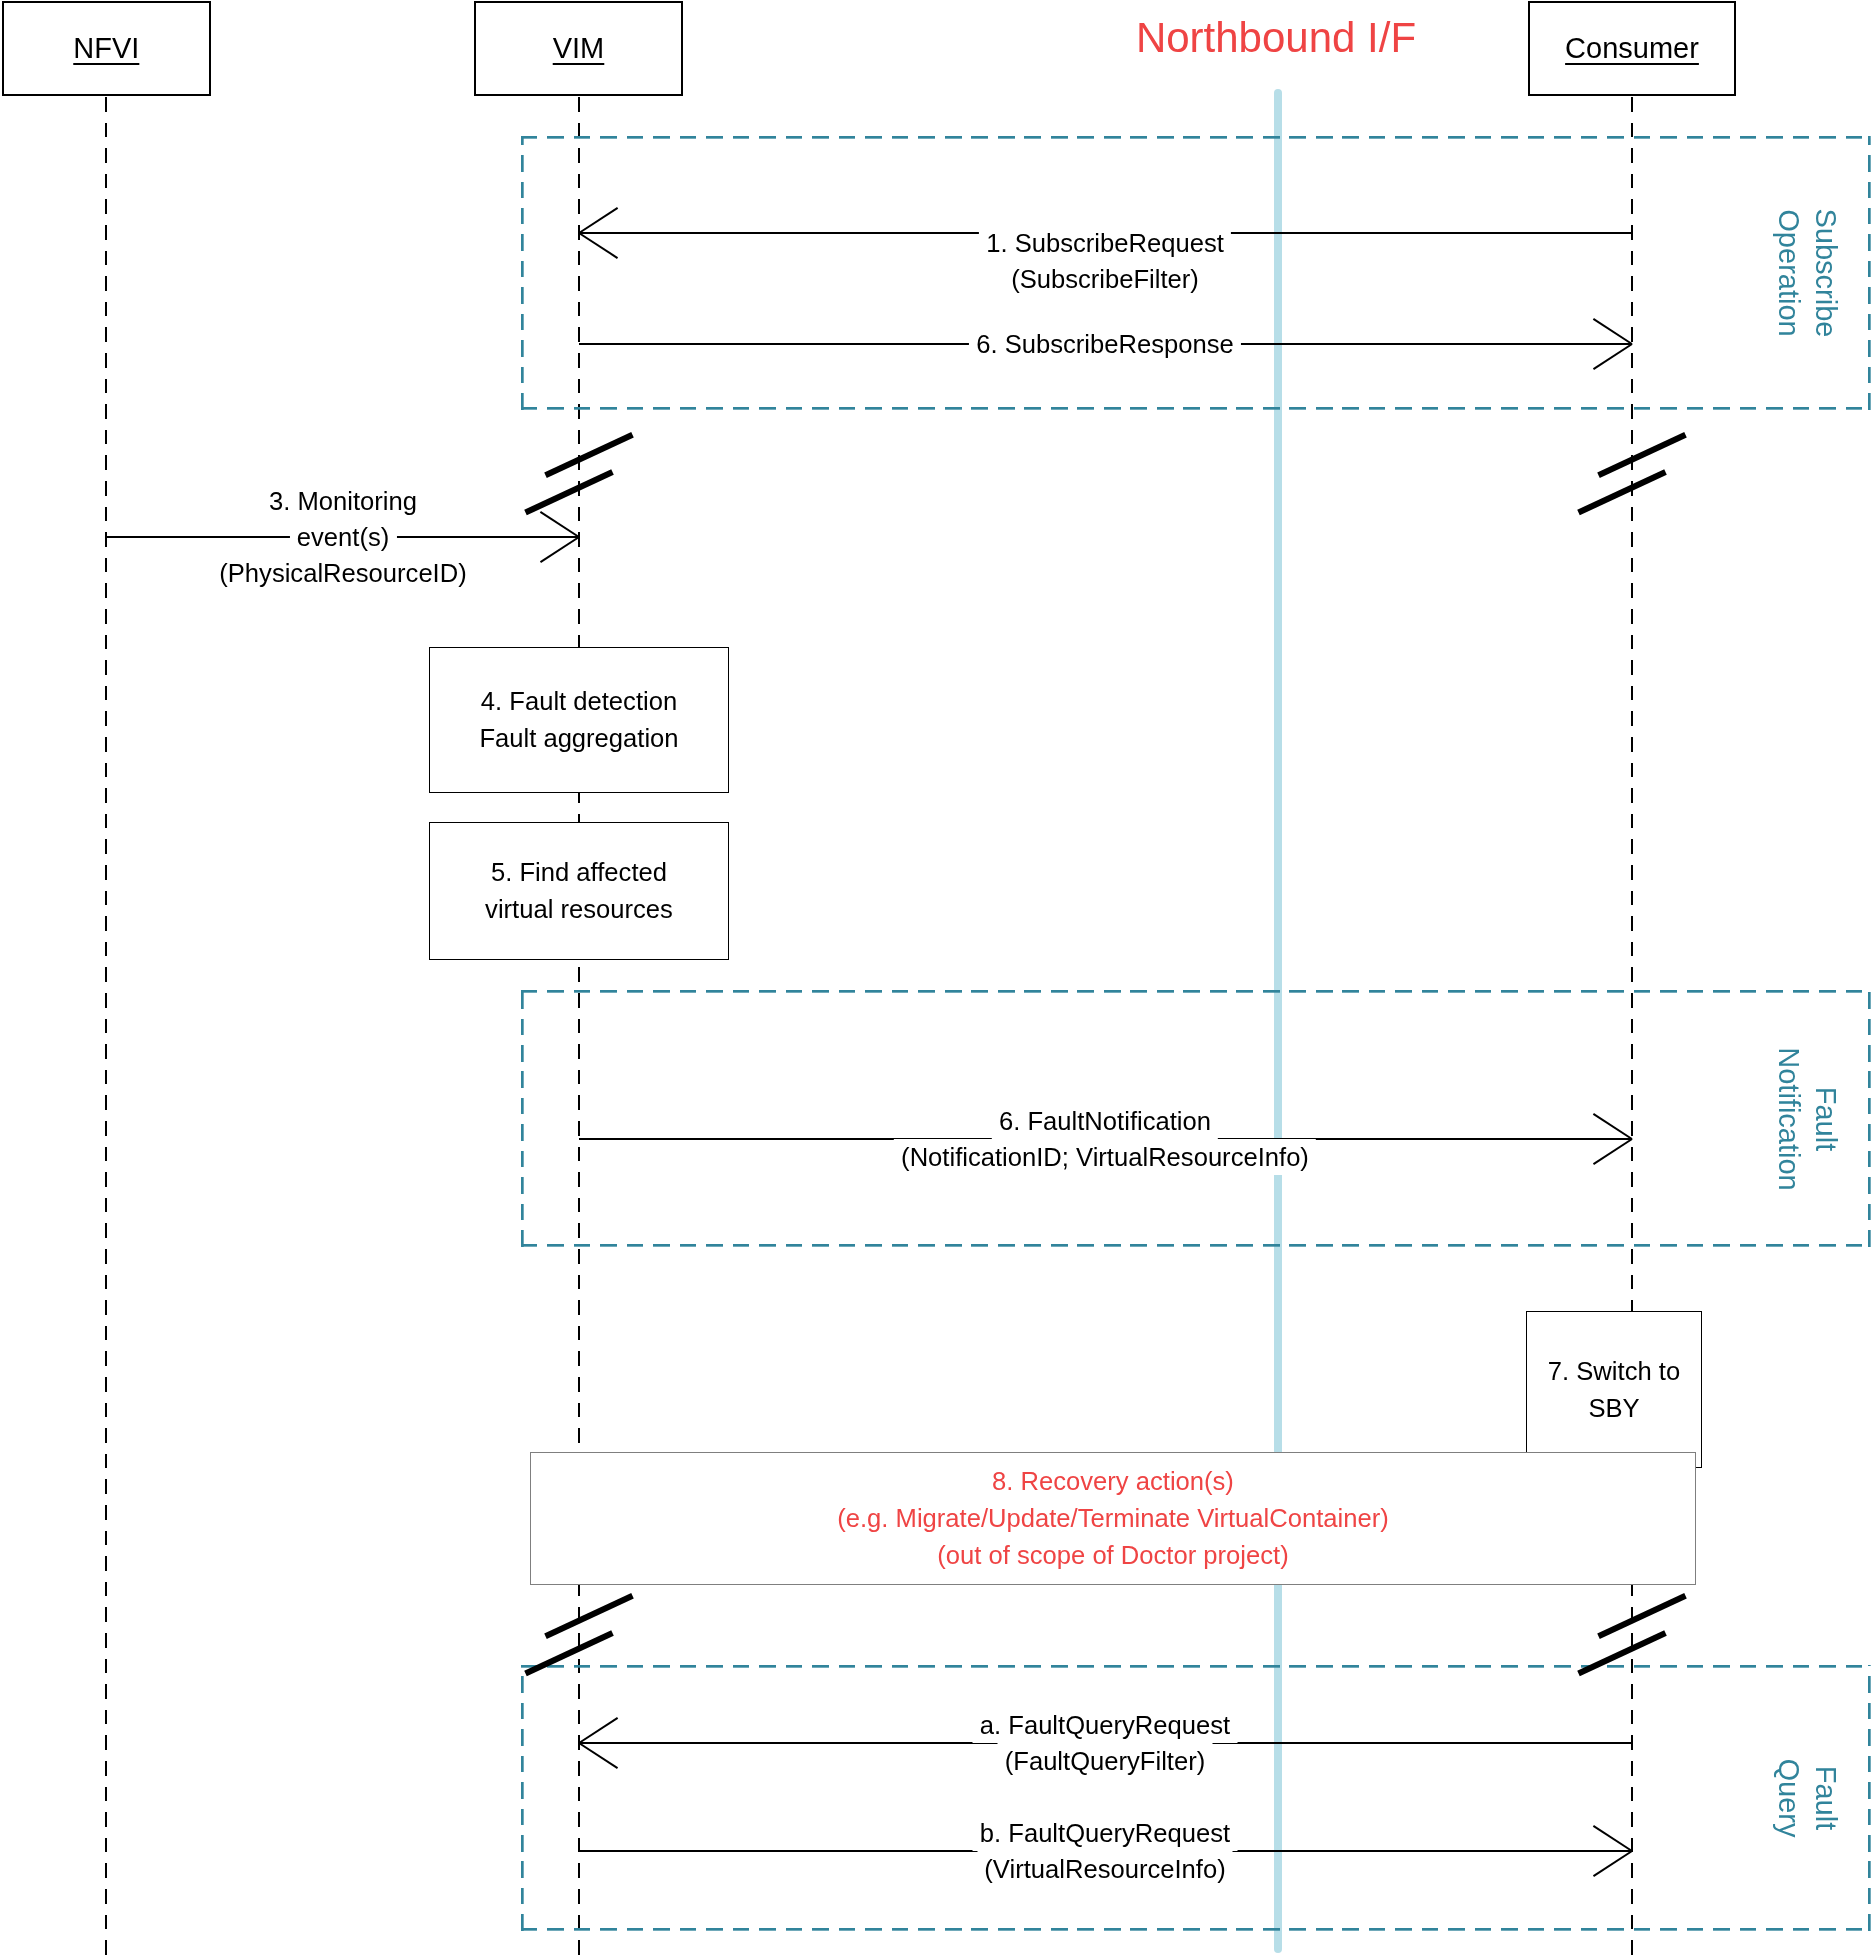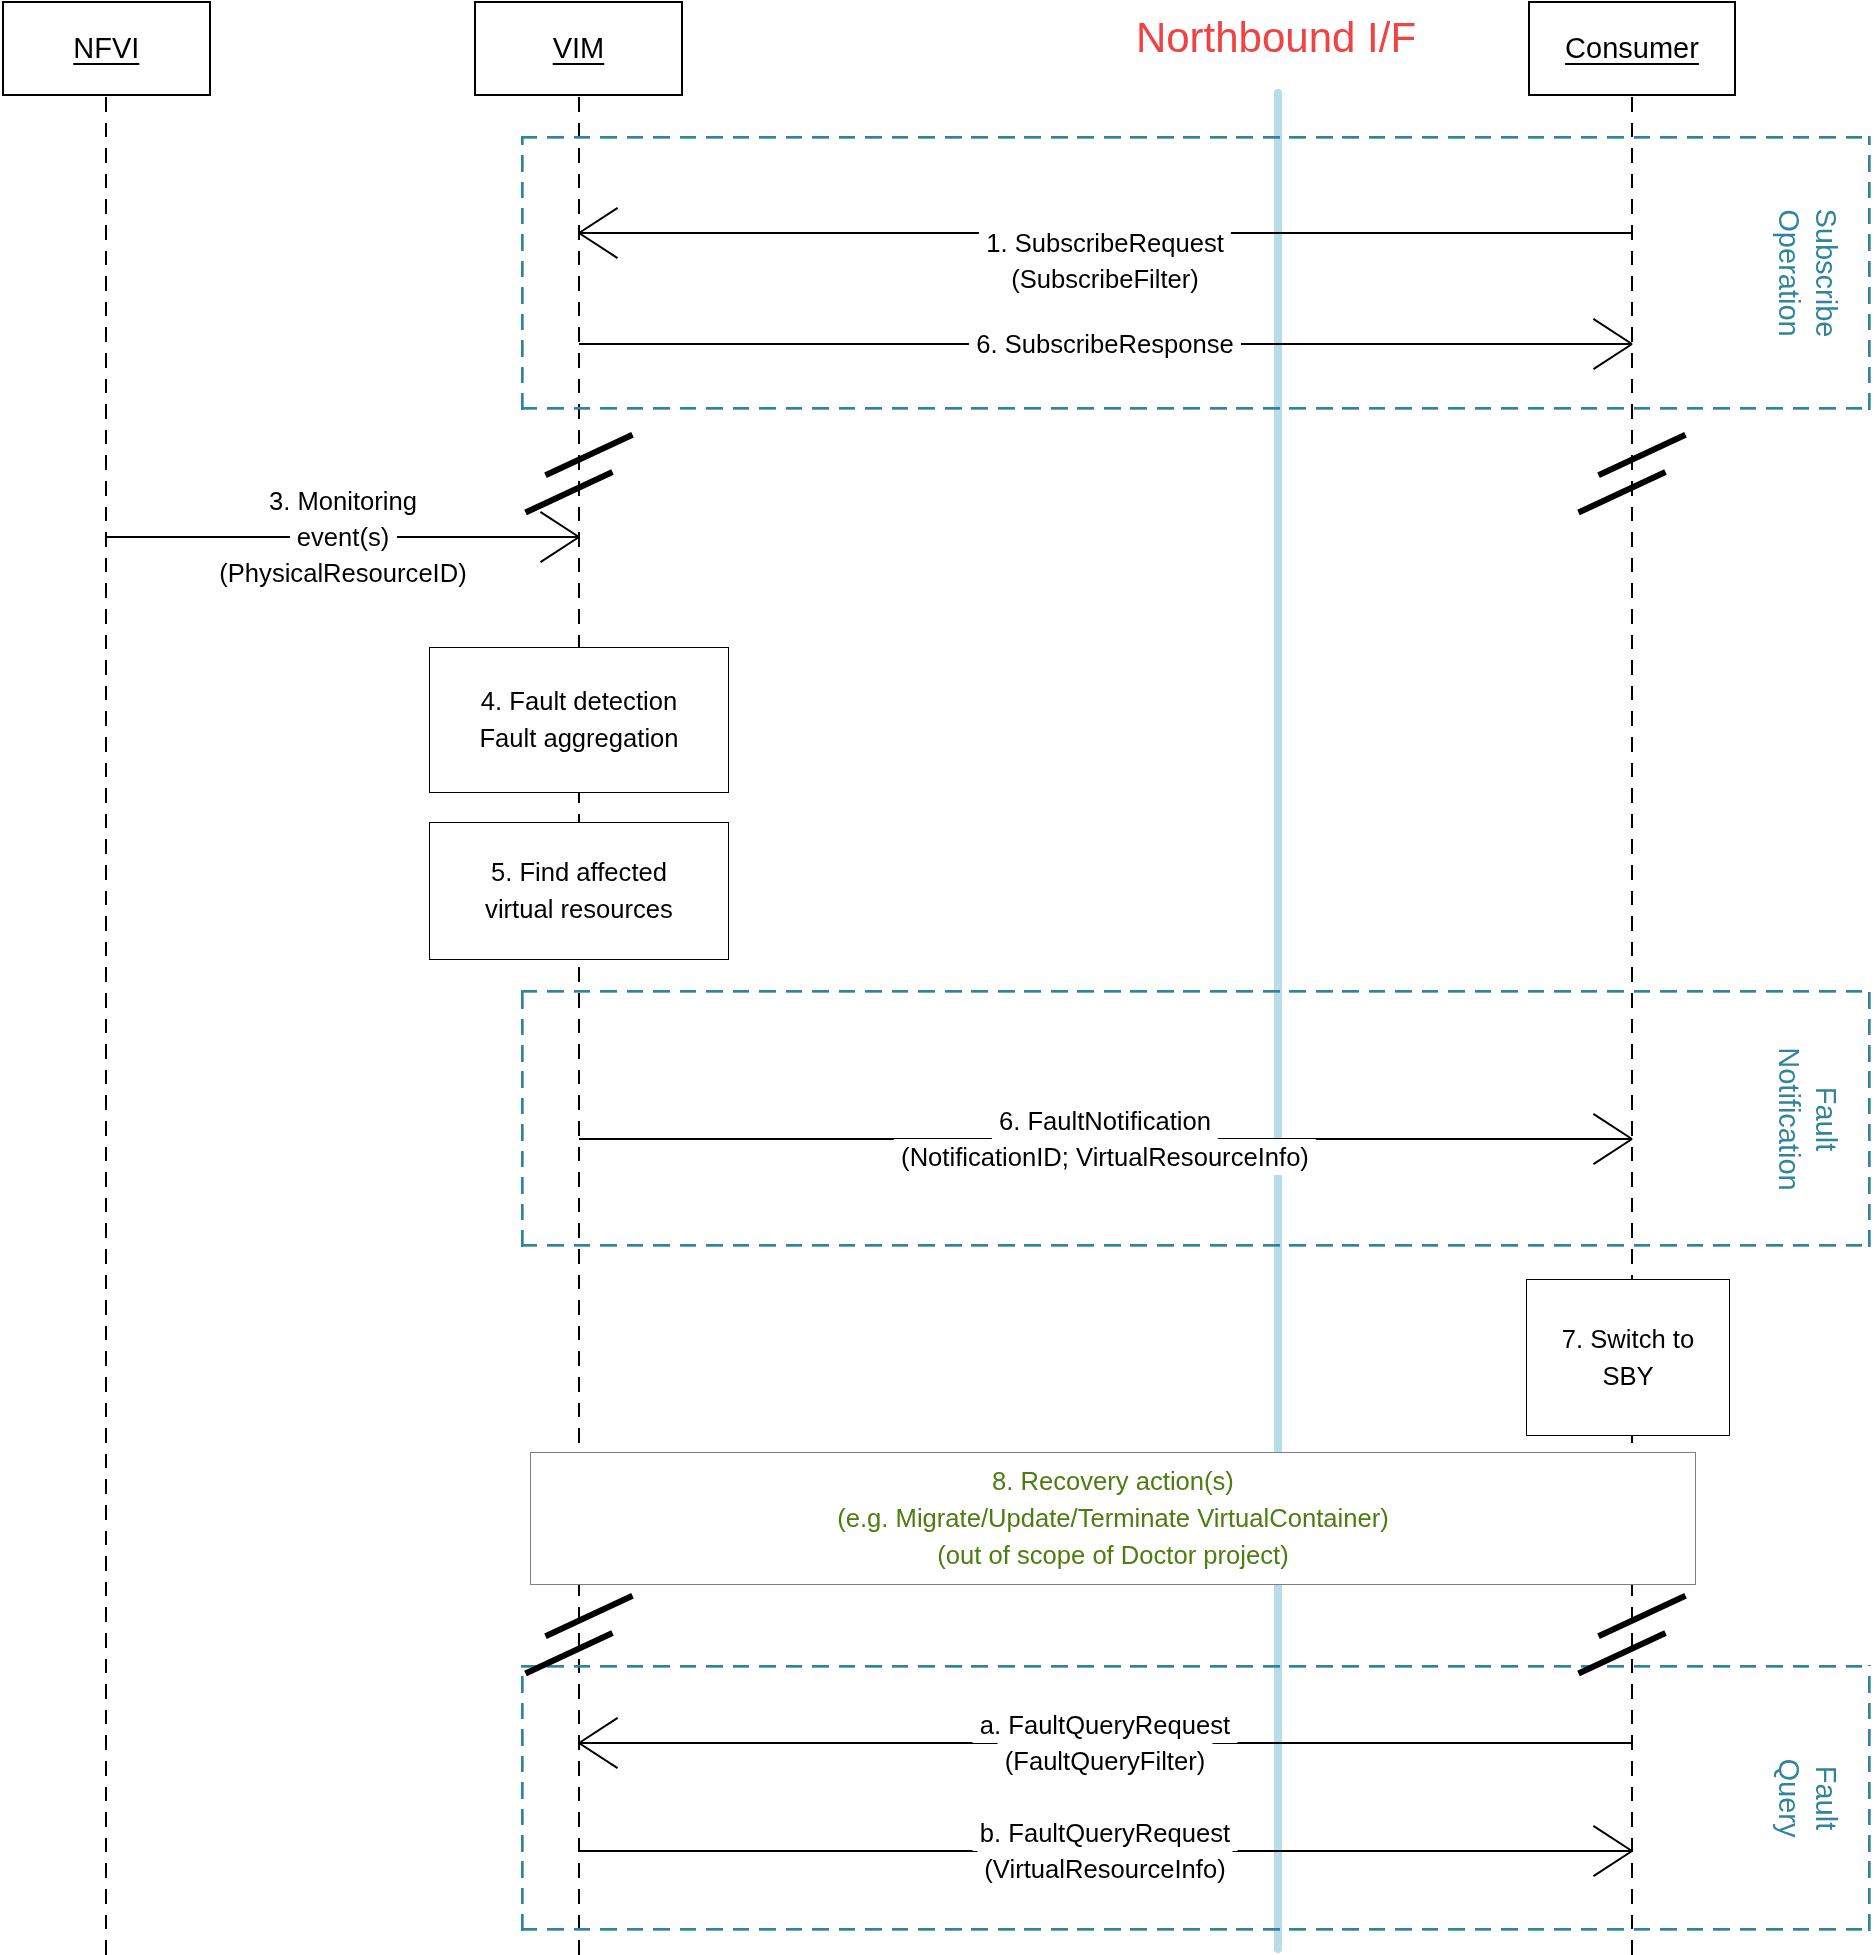--- a/index.html
+++ b/index.html
@@ -56,21 +56,21 @@
     position:absolute; z-index:4; transform:translate(-50%,-50%);
     font-size:25.6px; line-height:36px; text-align:center; white-space:nowrap;
   }
   .msg-label > div { width:fit-content; margin:0 auto; background:#fff; padding:0 7.3px; }
   
   .abox {
     position:absolute; box-sizing:border-box; border:1.8px solid #000; background:#fff;
     z-index:4; display:flex; flex-direction:column; align-items:center; justify-content:center;
     font-size:25.6px; line-height:37px; text-align:center;margin-top:16px;
   }
-  .abox.gray { border-color:#7f7f7f; color:#4d7c0f; }
+  .abox.gray { border-color:#7f7f7f; color:#ef4444; }
   
   .brk { position:absolute; width:0; height:0; z-index:3; }
   .brk .s { position:absolute; width:96px; height:6px; background:#000; left:-48px; top:-3.2px; }
   .brk .s1 { transform:translate(10px,-19px) rotate(-25deg); }
   .brk .s2 { transform:translate(-10px,18.3px) rotate(-25deg); }
 </style>
 </head>
 <body>
 
 <div class="canvas">
@@ -171,21 +171,21 @@
   </div>
 
   <div class="abox" style="left:429px; top:631px; width:300px; height:146px;">
     <div>4. Fault detection</div>
     <div>Fault aggregation</div>
   </div>
   <div class="abox" style="left:429px; top:806px; width:300px; height:138px;">
     <div>5. Find affected</div>
     <div>virtual resources</div>
   </div>
-  <div class="abox" style="left:1526px; top:1263px; width:204px; height:157px;">
+  <div class="abox" style="left:1526px; top:1295px; width:176px; height:157px;">
     <div>7. Switch to</div>
     <div>SBY</div>
   </div>
   <div class="abox gray" style="left:530px; top:1436px; width:1166px; height:133px;">
     <div>8. Recovery action(s)</div>
     <div>(e.g. Migrate/Update/Terminate VirtualContainer)</div>
     <div>(out of scope of Doctor project)</div>
   </div>
 
   <div class="brk" style="left:579px; top:474px;">

